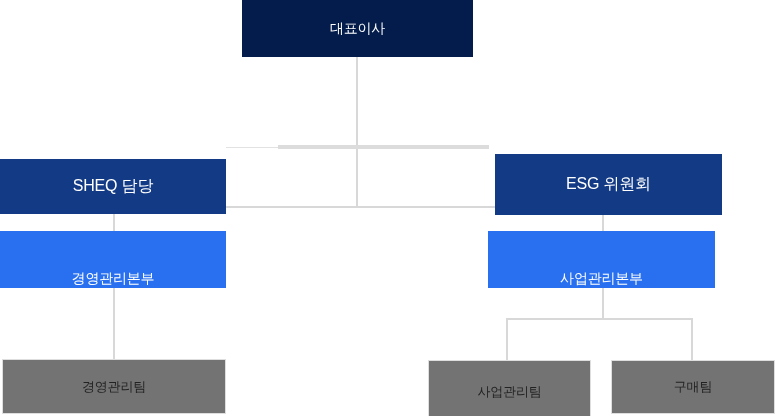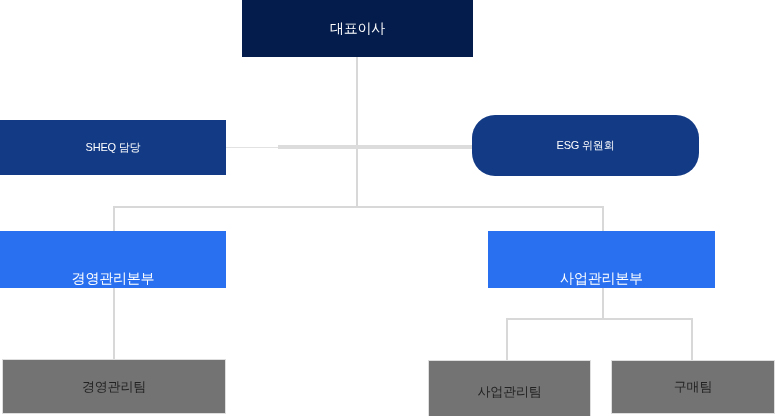--- a/index.html
+++ b/index.html
@@ -25,21 +25,21 @@
     box-sizing:border-box;
     text-align:center;
     letter-spacing:-0.2px;
   }
   .node-ceo{
     background:#041c4b;color:#ffffff;
     font-size:14px;font-weight:400;
   }
   .node-staff{
     background:#123a85;color:#ffffff;
-    font-size:11px;font-weight:400;
+    font-size:16px;font-weight:400;margin-top:39px;
   }
   .node-div{
     background:#2970f0;color:#ffffff;
     font-size:14px;font-weight:400;align-items:flex-end;
   }
   .node-team{
     background:#737373;color:#222222;
     border:1px solid #dedede;
     font-size:13px;font-weight:400;
   }
@@ -66,21 +66,21 @@
   <div class="ln ln-v" style="left:691px;top:318px;height:42px;"></div>
 
   <div class="node node-ceo" style="left:242px;top:0px;width:231px;height:57px;">
     <span>대표이사</span>
   </div>
 
   <div class="node node-staff" style="left:0px;top:120px;width:226px;height:55px;">
     <span>SHEQ 담당</span>
   </div>
 
-  <div class="node node-staff" style="left:472px;top:115px;width:227px;height:61px;border-radius:23px;">
+  <div class="node node-staff" style="left:495px;top:115px;width:227px;height:61px;">
     <span>ESG 위원회</span>
   </div>
 
   <div class="node node-div" style="left:0px;top:231px;width:226px;height:57px;">
     <span>경영관리본부</span>
   </div>
 
   <div class="node node-div" style="left:488px;top:231px;width:227px;height:57px;">
     <span>사업관리본부</span>
   </div>

